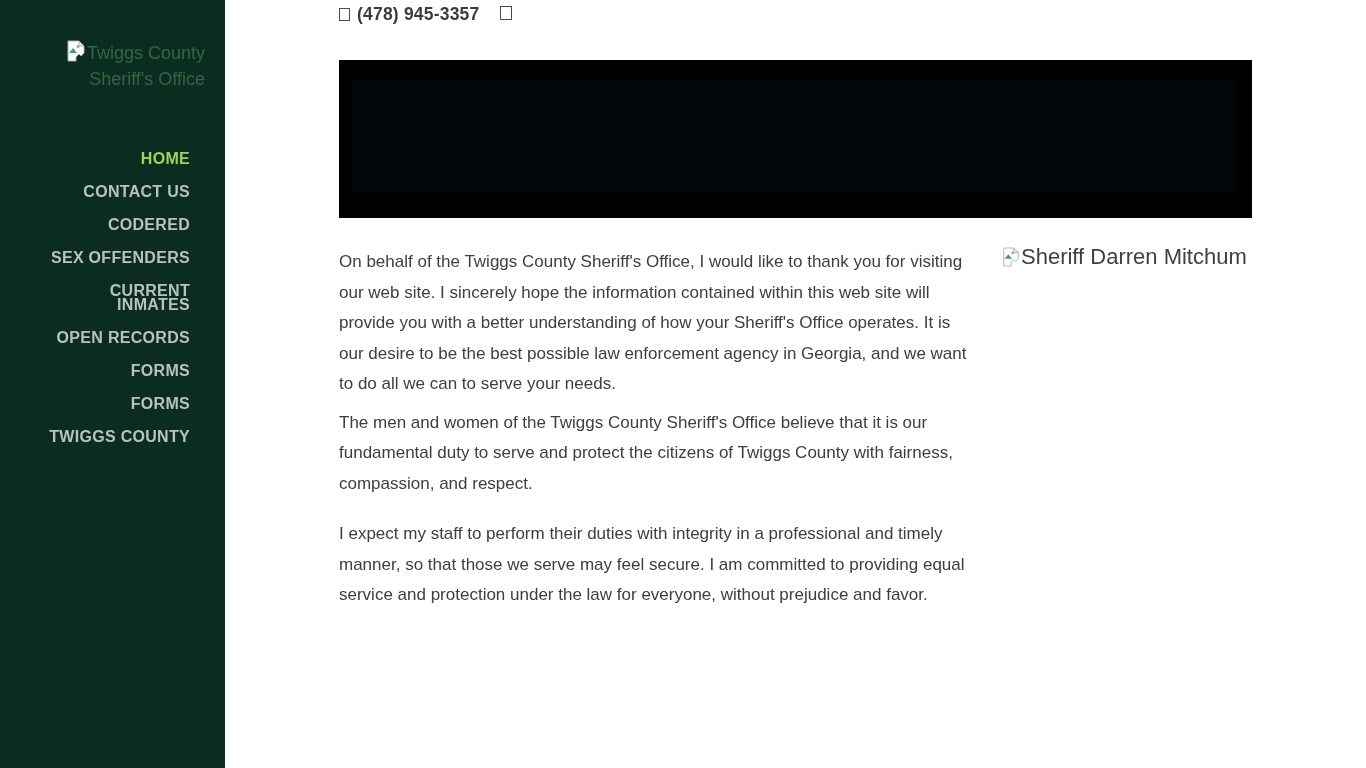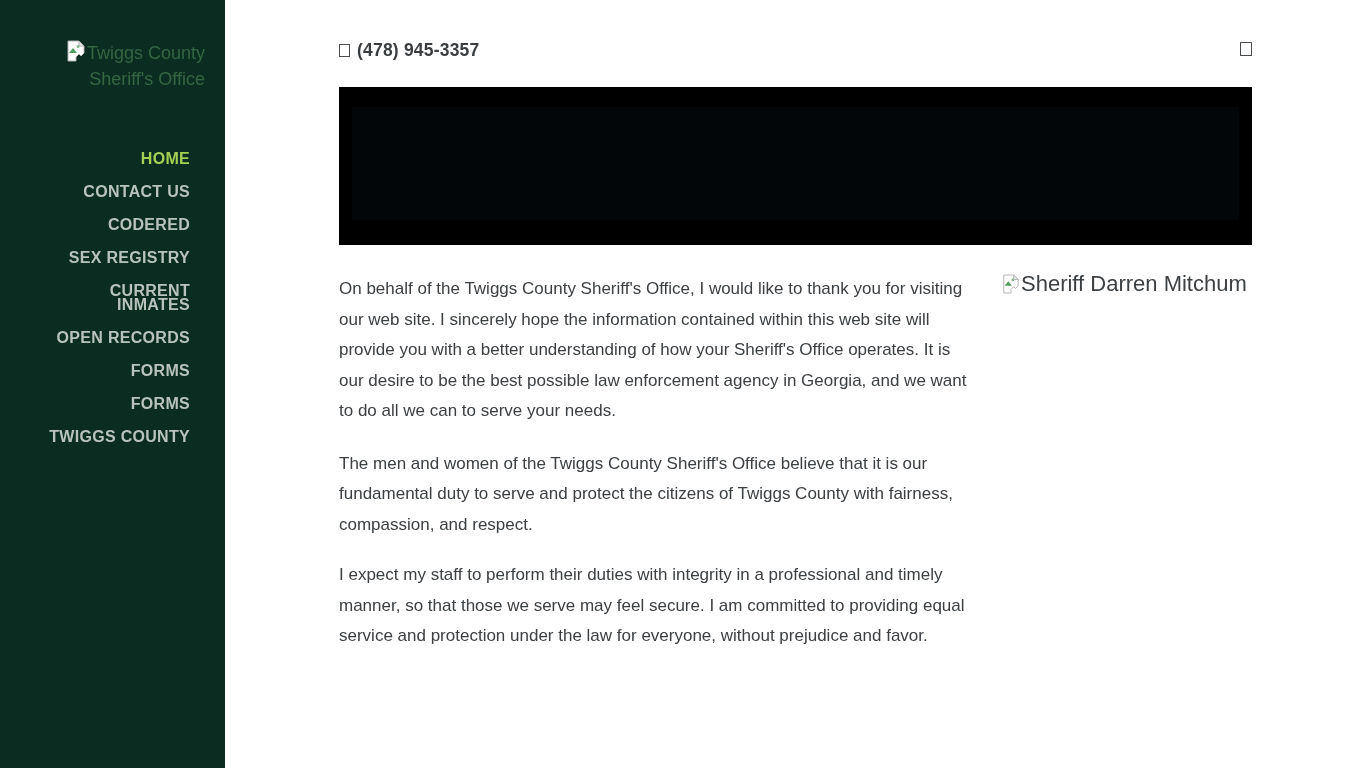--- a/index.html
+++ b/index.html
@@ -41,24 +41,23 @@
     cursor: pointer;
   }
   .nav li.active { color: #a4d054; }
 
   
   .main { margin-left: 225px; padding: 0 114px; }
 
   .topbar {
     height: 60px;
     display: flex;
-    justify-content: space-between;
+    justify-content: flex-start;
     align-items: flex-start;
-    padding-top: 13px;
-    margin-top: 27px;
+    padding-top: 4px;
   }
   .phone-group { display: flex; align-items: center; cursor: pointer; }
   .tofu-box {
     display: inline-block;
     width: 11px; height: 13px;
     border: 1.5px solid #4a4d50;
     margin-right: 7px;
   }
   .tofu-box.lg { width: 12px; height: 14px; margin-right: 0; margin-left: 21px; margin-top: 2px; cursor: pointer; }
   .phone-number {
@@ -78,21 +77,21 @@
   .video-inner { width: 100%; height: 100%; background: #030609; }
 
   
   .content p {
     font-size: 17px;
     line-height: 30.5px;
     color: #3c4043;
   }
   .intro-p1 { margin-top: 29px; }
   .intro-p2 { margin-top: 22px; }
-  .mission-p1 { margin-top: 22px; }
+  .mission-p1 { margin-top: 8px; }
   .mission-p2 { margin-top: 20px; }
 
   .sheriff-photo {
     float: right;
     width: 250px;
     height: 380px;
     margin-left: 28px;
     font-size: 22px;
     color: #3c4043;
     line-height: 20px;
@@ -124,21 +123,21 @@
             <path d="M13 1 v5 h5 z" fill="#e8eaed" stroke="#b0b0b0" stroke-width="1"></path>
             <path d="M3 13 l4 -5 4 5 z" fill="#4c9e5f"></path>
             <circle cx="12" cy="6.5" r="1.5" fill="#87b890"></circle>
           </svg></span><span>Twiggs County Sheriff's Office</span></span>
   </a>
 
   <ul class="nav">
     <li class="active">HOME</li>
     <li>CONTACT US</li>
     <li>CODERED</li>
-    <li>SEX REGISTRY</li>
+    <li>SEX OFFENDERS</li>
     <li>CURRENT INMATES</li>
     <li>OPEN RECORDS</li>
     <li>FORMS</li>
     <li>FORMS</li>
     <li>TWIGGS COUNTY</li>
   </ul>
 </aside>
 
 <div class="main">
 

